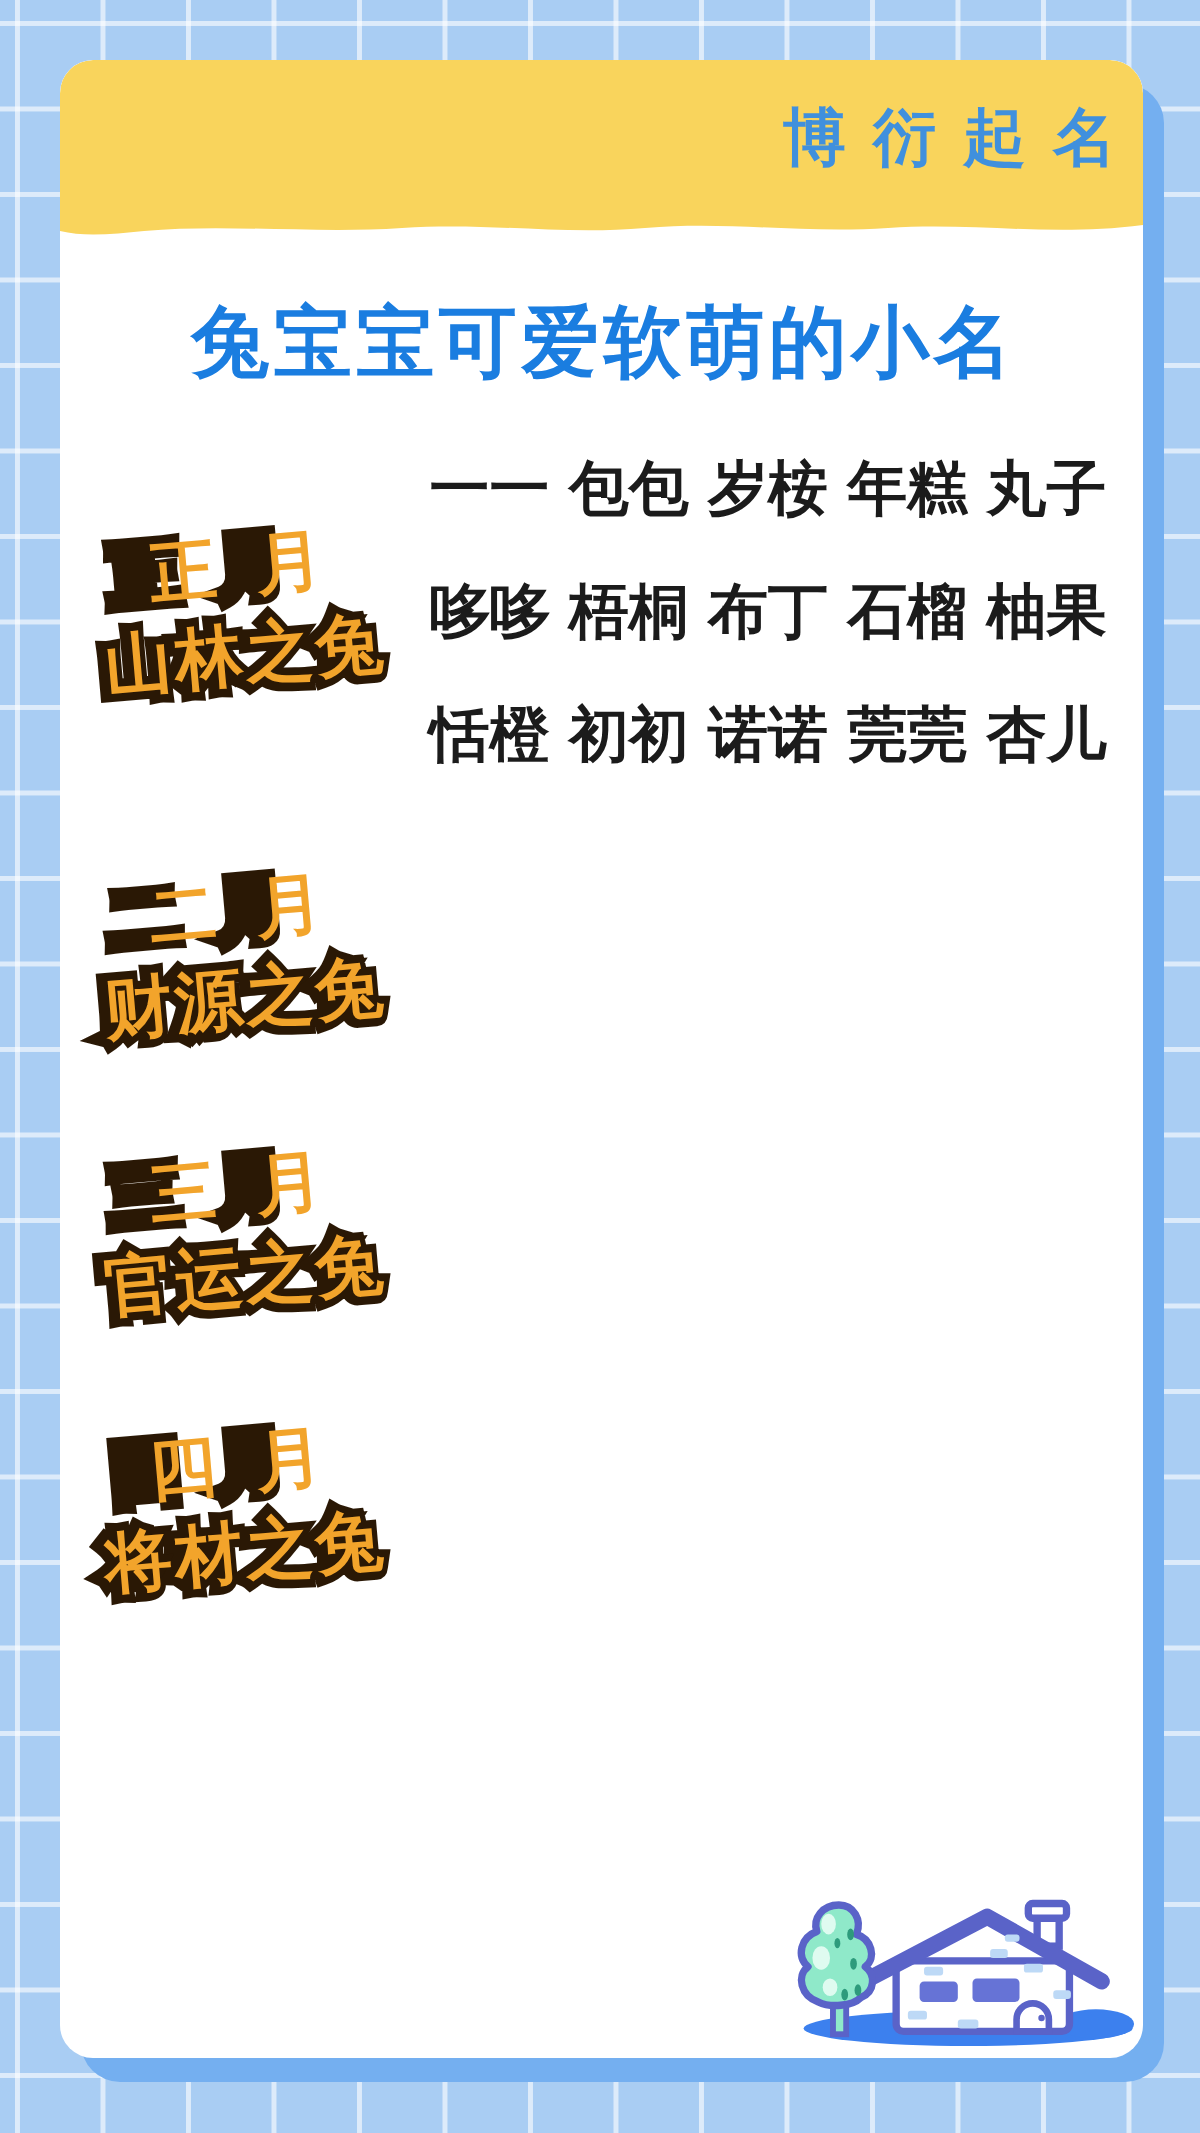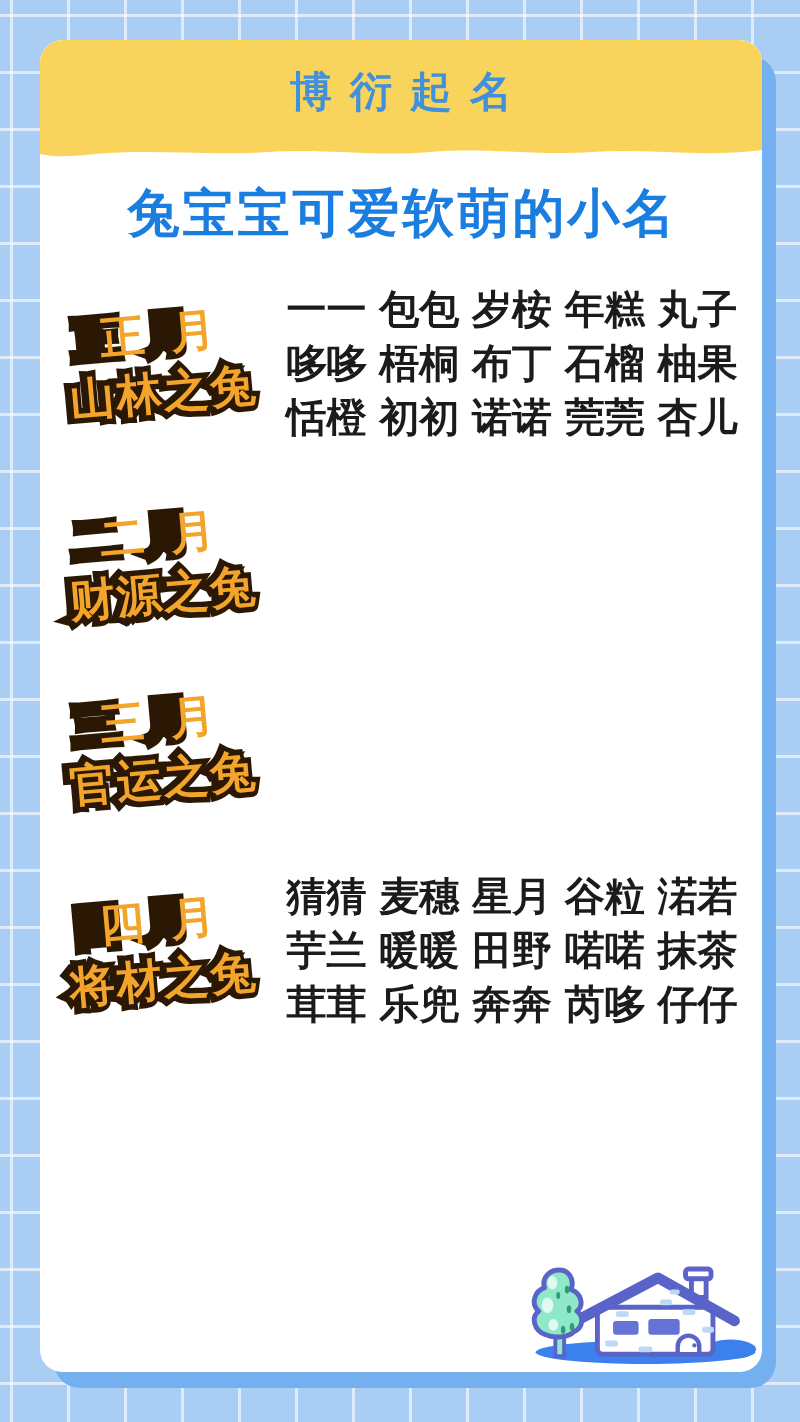--- a/index.html
+++ b/index.html
@@ -16,30 +16,30 @@
   .card-shadow {
     position: absolute; left: 54px; top: 56px; width: 722px; height: 1332px;
     background: #74aff0; border-radius: 26px;
   }
   .card {
     position: absolute; left: 40px; top: 40px; width: 722px; height: 1332px;
     background: #ffffff; border-radius: 22px; overflow: hidden;
   }
   .banner {
     height: 104px; background: #f9d45c; border-radius: 22px 22px 0 0;
-    display: flex; align-items: center; justify-content: center;
+    display: flex; align-items: center; justify-content: flex-end;
   }
   .banner-text {
     font-size: 42px; font-weight: 700; color: #4090dd;
     letter-spacing: 18px; padding-left: 18px;
     font-family: "Liberation Serif", serif;
   }
   .banner-wave { display: block; width: 100%; height: 18px; }
   .page-title {
-    margin-top: 22px; text-align: center;
+    margin-top: 38px; text-align: center;
     font-size: 52px; line-height: 1.15; font-weight: 800; color: #1a7de0;
     letter-spacing: 3px; padding-left: 3px;
     font-family: "Liberation Serif", serif;
   }
   .section { display: flex; margin-top: 66px; }
   .section.first { margin-top: 44px; }
   .label-col {
     width: 240px; flex: 0 0 240px;
     display: flex; flex-direction: column; justify-content: center; align-items: center;
     transform: rotate(-5deg);
@@ -51,21 +51,21 @@
   }
   .outlined .stroke {
     position: absolute; left: 0; top: 0;
     -webkit-text-stroke: 11px #2a1805; color: #2a1805;
   }
   .outlined .fill { position: relative; color: #f2a42b; }
   .label-month { font-size: 45px; letter-spacing: 26px; padding-left: 26px; }
   .label-type  { font-size: 45px; letter-spacing: 2px;  padding-left: 2px; }
   .names-col {
     flex: 1; display: grid; grid-template-columns: repeat(5, 1fr);
-    row-gap: 10px; align-content: center; padding-right: 18px;
+    row-gap: 38px; align-content: center; padding-right: 18px;
   }
   .name {
     font-family: "Liberation Serif", serif;
     font-size: 40px; font-weight: 700; color: #1b1b1b;
     text-align: center; line-height: 1.1; white-space: nowrap;
   }
   .footer-illustration {
     position: absolute; right: 4px; bottom: 8px; width: 235px; height: 100px;
   }
 </style>
@@ -137,37 +137,20 @@
 
   <div class="section">
     <div class="label-col">
       <div class="outlined label-month">
         <span class="stroke">四月</span><span class="fill">四月</span>
       </div>
       <div class="outlined label-type">
         <span class="stroke">将材之兔</span><span class="fill">将材之兔</span>
       </div>
     </div>
-    <div class="names-col">
-      <span class="name">猜猜</span>
-      <span class="name">麦穗</span>
-      <span class="name">星月</span>
-      <span class="name">谷粒</span>
-      <span class="name">渃若</span>
-      <span class="name">芋兰</span>
-      <span class="name">暖暖</span>
-      <span class="name">田野</span>
-      <span class="name">喏喏</span>
-      <span class="name">抹茶</span>
-      <span class="name">茸茸</span>
-      <span class="name">乐兜</span>
-      <span class="name">奔奔</span>
-      <span class="name">芮哆</span>
-      <span class="name">仔仔</span>
-    </div>
   </div>
 
   <svg class="footer-illustration" viewBox="0 0 240 100" preserveAspectRatio="xMidYMax meet">
     <g>
       <ellipse cx="125" cy="88" rx="112" ry="12" fill="#3c80ee"></ellipse>
       <ellipse cx="212" cy="85" rx="26" ry="10" fill="#3c80ee"></ellipse>
     </g>
     <g>
       <path d="M64,52 L138,14 L212,54 Z" fill="#ffffff"></path>
       <rect x="172" y="8" width="15" height="24" fill="#ffffff" stroke="#5a63c8" stroke-width="5"></rect>

